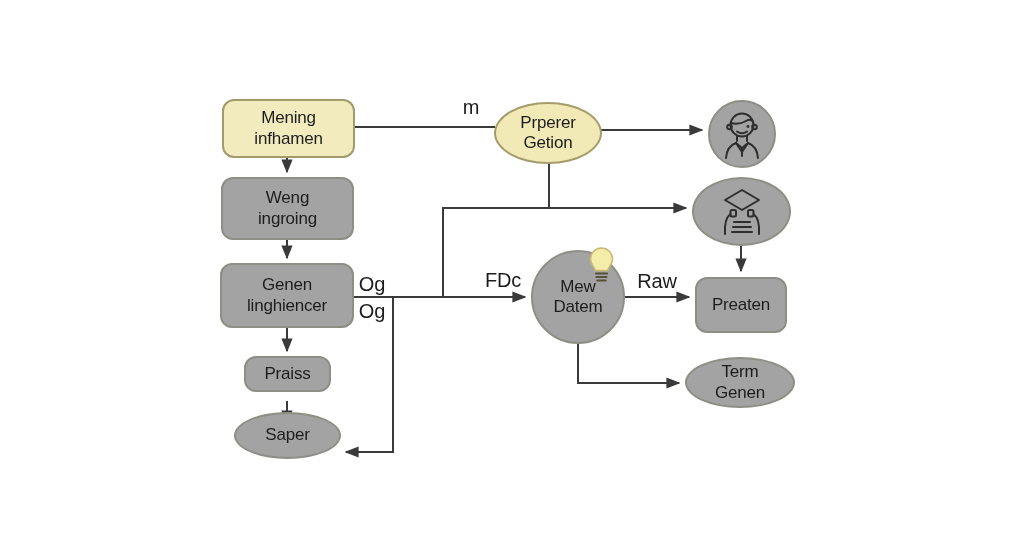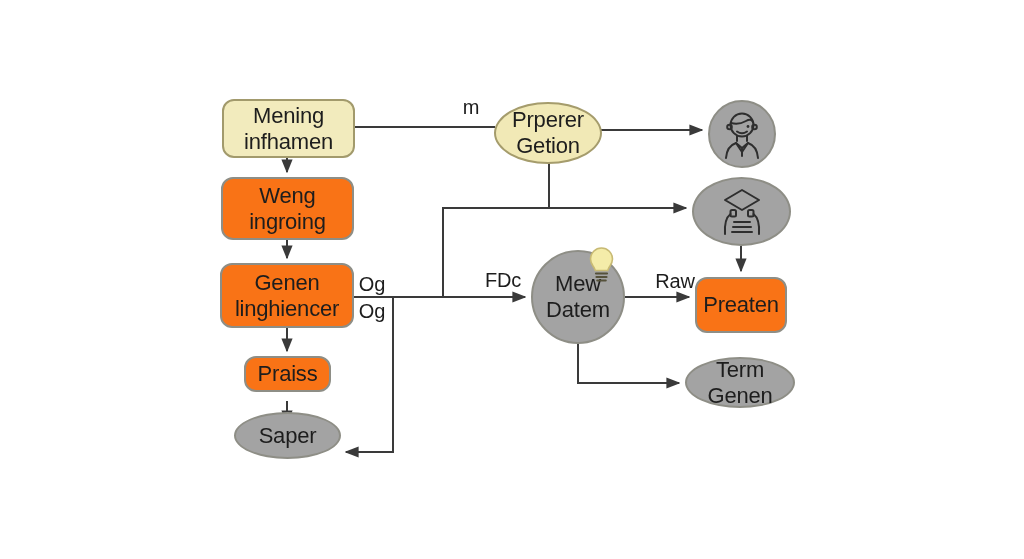--- a/index.html
+++ b/index.html
@@ -14,26 +14,26 @@
   }
   #edges { position: absolute; left: 0; top: 0; width: 1024px; height: 559px; }
 
   .node {
     position: absolute;
     display: flex;
     align-items: center;
     justify-content: center;
     text-align: center;
     box-sizing: border-box;
-    font-size: 22px;
+    font-size: 17px;
     line-height: 1.18;
     letter-spacing: -0.2px;
     white-space: pre-line;
   }
-  .rect    { background: #f97316; border: 2px solid #8e8e86; border-radius: 12px; }
+  .rect    { background: #a3a3a3; border: 2px solid #8e8e86; border-radius: 12px; }
   .yellow.rect    { background: #f2ebbd; border-color: #a29a6c; }
   .ellipse { background: #a3a3a3; border: 2px solid #8e8e86; border-radius: 50%; }
   .yellow.ellipse { background: #f1e9b6; border-color: #a59c6c; }
 
   
   #n-mening   { left: 222px; top:  99px; width: 133px; height: 59px; }
   #n-weng     { left: 221px; top: 177px; width: 133px; height: 63px; }
   #n-cong     { left: 220px; top: 263px; width: 134px; height: 65px; }
   #n-praiss   { left: 244px; top: 356px; width:  87px; height: 36px; }
   #n-saper    { left: 234px; top: 412px; width: 107px; height: 47px; }
@@ -48,21 +48,21 @@
     position: absolute;
     transform: translate(-50%, -50%);
     font-size: 20px;
     letter-spacing: -0.2px;
     white-space: nowrap;
   }
   #el-m   { left: 471px; top: 107px; }
   #el-og1 { left: 372px; top: 284px; }
   #el-og2 { left: 372px; top: 311px; }
   #el-fdc { left: 503px; top: 280px; }
-  #el-raw { left: 657px; top: 281px; margin-left: 18px; }
+  #el-raw { left: 657px; top: 281px; }
 
   .iconbox { display: flex; align-items: center; justify-content: center; }
   #bulb { position: absolute; left: 586px; top: 246px; width: 31px; height: 40px; }
 </style>
 </head>
 <body>
 
 <div id="canvas">
 
   <svg id="edges" viewBox="0 0 1024 559" xmlns="http://www.w3.org/2000/svg">

